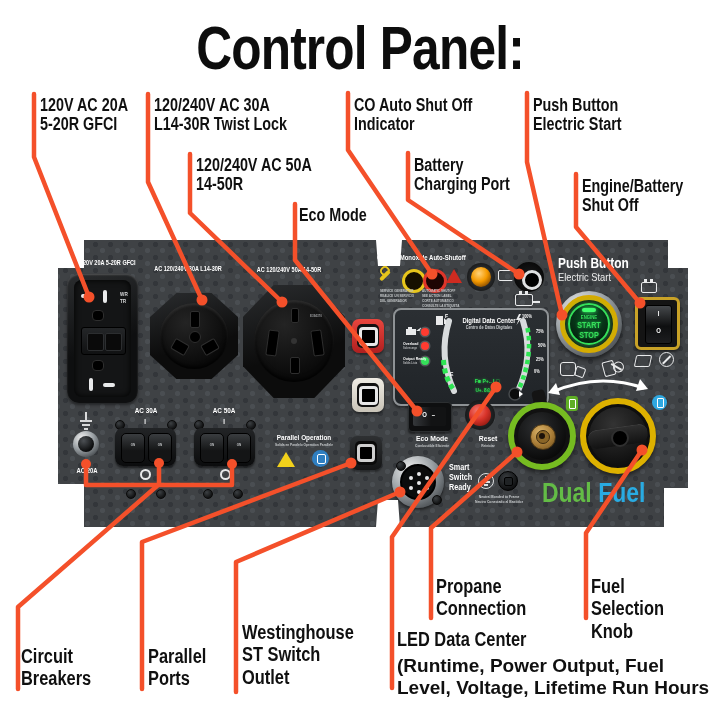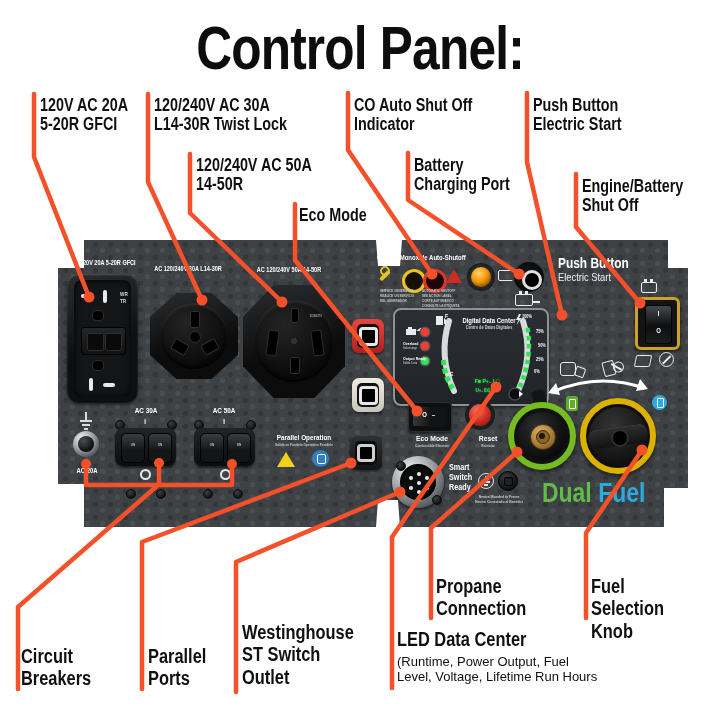--- a/index.html
+++ b/index.html
@@ -4,22 +4,22 @@
 <style>
   html,body{margin:0;padding:0;background:#fff;}
   #stage{position:relative;width:720px;height:720px;background:#fff;overflow:hidden;
          font-family:"Liberation Sans",sans-serif;}
   #title{position:absolute;left:0;right:0;top:12px;text-align:center;
          font-size:62px;font-weight:bold;color:#0d0d0d;letter-spacing:-1px;
          transform:scaleX(.8);transform-origin:center top;white-space:nowrap;}
   .lbl{position:absolute;font-weight:bold;color:#101010;white-space:pre-line;
        font-size:17.5px;line-height:1.06;transform:scaleX(.82);transform-origin:left top;}
   .lblB{font-size:20px;line-height:1.12;}
-  .lblSub{position:absolute;font-weight:normal;color:#101010;white-space:pre-line;
-          font-size:13px;line-height:1.15;}
+  .lblSub{position:absolute;font-weight:bold;color:#101010;white-space:pre-line;
+          font-size:19px;line-height:1.15;}
   
   #panel{position:absolute;left:28px;top:238px;width:662px;height:292px;
     background-color:#3f4245;
     background-image:
       radial-gradient(circle,#33363a 2.2px,rgba(0,0,0,0) 3px),
       radial-gradient(circle,#4a4e52 2.2px,rgba(0,0,0,0) 3px);
     background-size:15px 13px,15px 13px;background-position:0 0,7px 6px;
     clip-path:polygon(56px 2px,348px 2px,350px 28px,372px 28px,374px 2px,640px 2px,
       640px 30px,660px 30px,660px 250px,636px 250px,636px 289px,372px 289px,
       370px 262px,350px 262px,348px 289px,56px 289px,56px 246px,30px 246px,
@@ -231,20 +231,28 @@
       <div class="abs" style="left:8px;top:8px;width:14px;height:14px;border-radius:50%;border:3px solid #dfe1e2;background:#000;"></div>
     </div>
     <div class="abs" style="left:487px;top:56px;width:16px;height:10px;border:1.5px solid #e9eaeb;border-radius:2px;">
       <div class="abs" style="left:3px;top:-4px;width:3px;height:3px;background:#e9eaeb;"></div>
       <div class="abs" style="left:9px;top:-4px;width:3px;height:3px;background:#e9eaeb;"></div>
       <div class="abs" style="left:17px;top:6px;width:7px;height:2px;background:#e9eaeb;"></div>
     </div>
 
     <div class="pt ptl" style="left:530px;top:17px;font-size:14px;">Push Button</div>
     <div class="pt ptl" style="left:530px;top:33px;font-size:11px;font-weight:normal;color:#ececec;">Electric Start</div>
+    <div class="abs chrome" style="left:528px;top:53px;width:66px;height:66px;border-radius:50%;box-shadow:0 3px 4px rgba(0,0,0,.5);">
+      <div class="abs" style="left:4px;top:4px;width:58px;height:58px;border-radius:50%;background:#101112;border:5px solid #d9ab00;box-sizing:border-box;"></div>
+      <div class="abs" style="left:12px;top:12px;width:42px;height:42px;border-radius:50%;background:radial-gradient(circle at 50% 35%,#0c5428,#04230f 75%);border:2px solid #35e05a;box-sizing:border-box;box-shadow:0 0 7px rgba(53,224,90,.7);"></div>
+      <div class="abs" style="left:26px;top:17px;width:14px;height:4px;border-radius:2px;background:#42ff6e;box-shadow:0 0 4px #42ff6e;"></div>
+      <div class="pt" style="left:13px;top:23px;width:40px;font-size:5px;color:#35e05a;">ENGINE</div>
+      <div class="pt" style="left:13px;top:29px;width:40px;font-size:8.5px;color:#35e05a;text-shadow:0 0 3px rgba(53,224,90,.8);">START</div>
+      <div class="pt" style="left:13px;top:39px;width:40px;font-size:8.5px;color:#35e05a;text-shadow:0 0 3px rgba(53,224,90,.8);">STOP</div>
+    </div>
 
     <div class="abs" style="left:532px;top:124px;width:14px;height:12px;border:1.5px solid #e9eaeb;border-radius:3px;">
       <div class="abs" style="left:14px;top:4px;width:8px;height:8px;border:1.5px solid #e9eaeb;border-radius:2px;transform:rotate(20deg);"></div>
     </div>
     <div class="abs" style="left:575px;top:123px;width:10px;height:13px;border:1.5px solid #e9eaeb;border-radius:2px;transform:rotate(-15deg);">
       <div class="abs" style="left:9px;top:2px;width:9px;height:9px;border:1.5px solid #e9eaeb;border-radius:50%;"></div>
       <div class="abs" style="left:9px;top:2px;width:12px;height:1.5px;background:#e9eaeb;transform:rotate(45deg);transform-origin:left top;"></div>
     </div>
 
     <div class="abs" style="left:613px;top:44px;width:14px;height:9px;border:1.5px solid #e9eaeb;border-radius:2px;">

